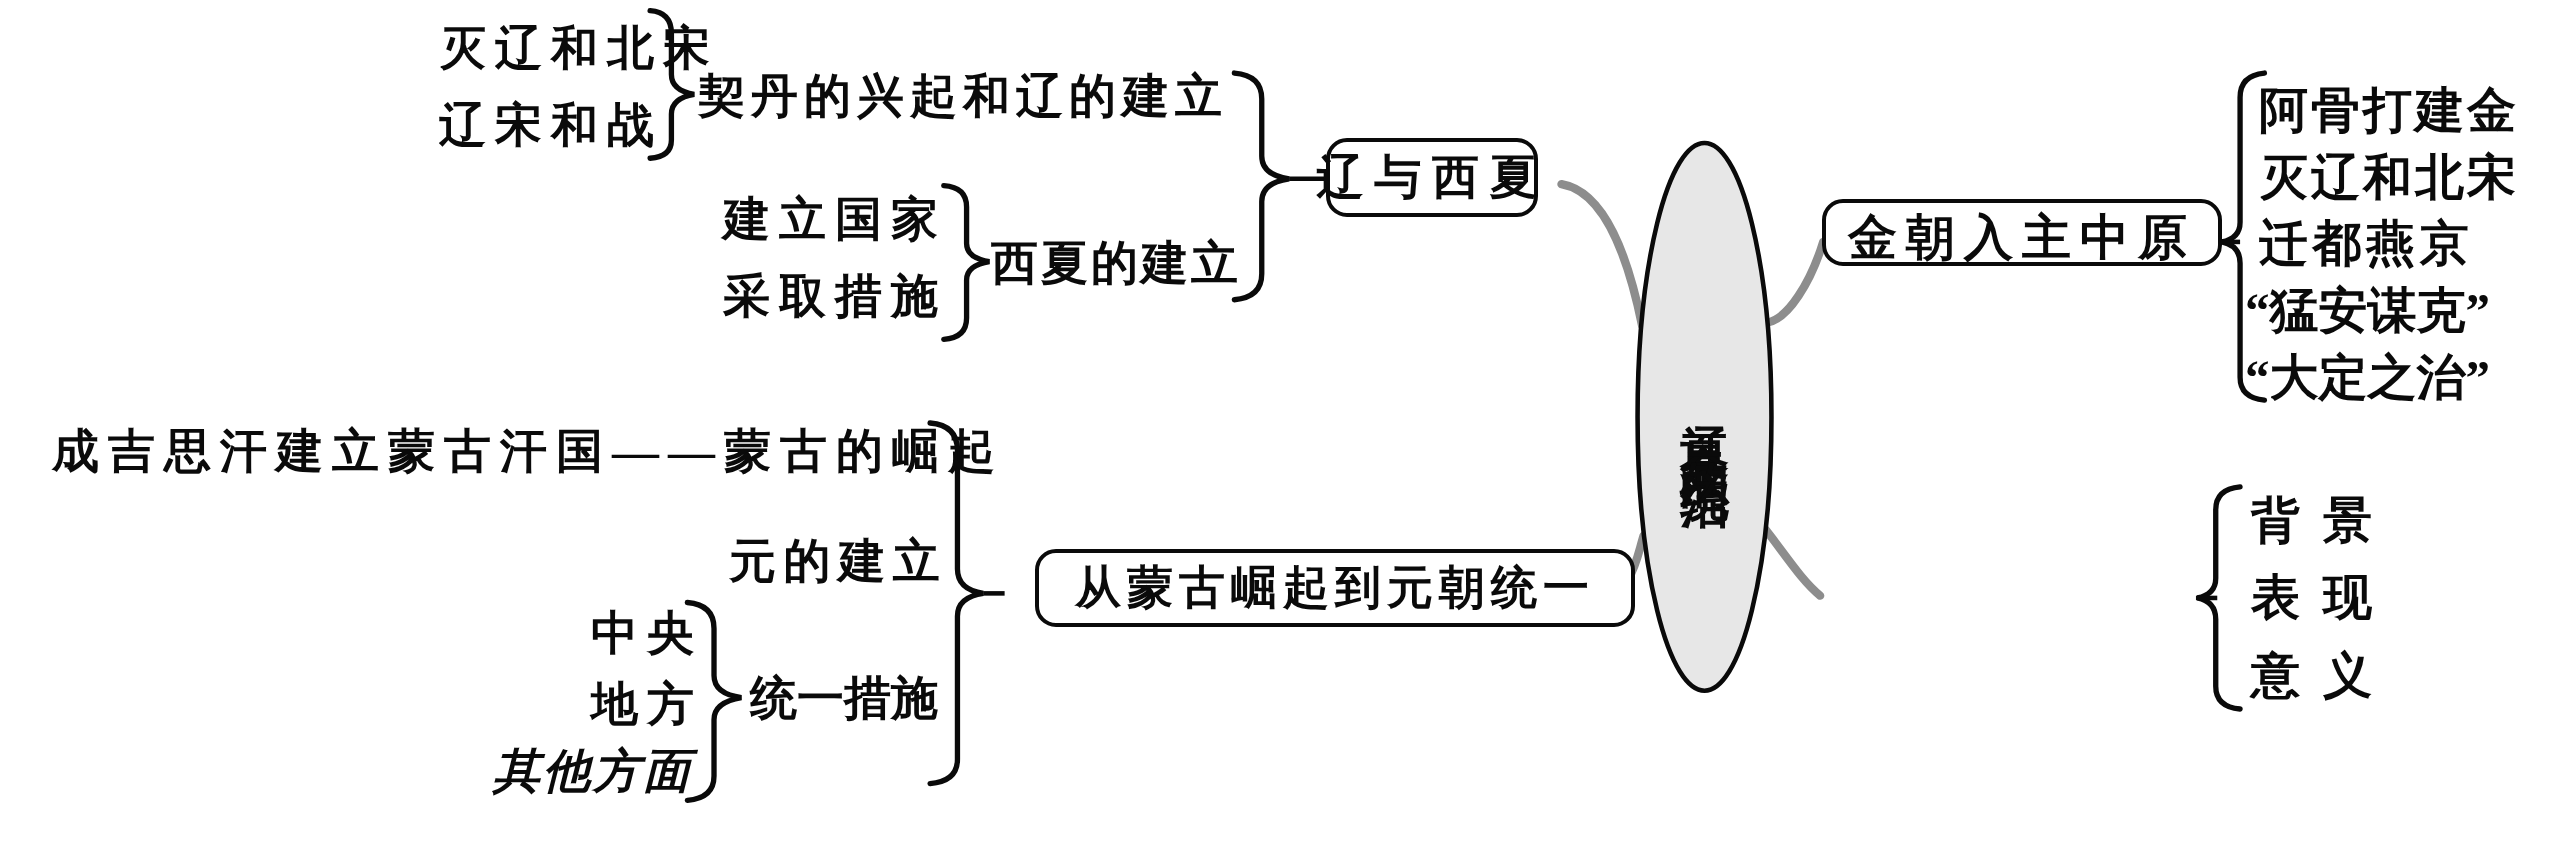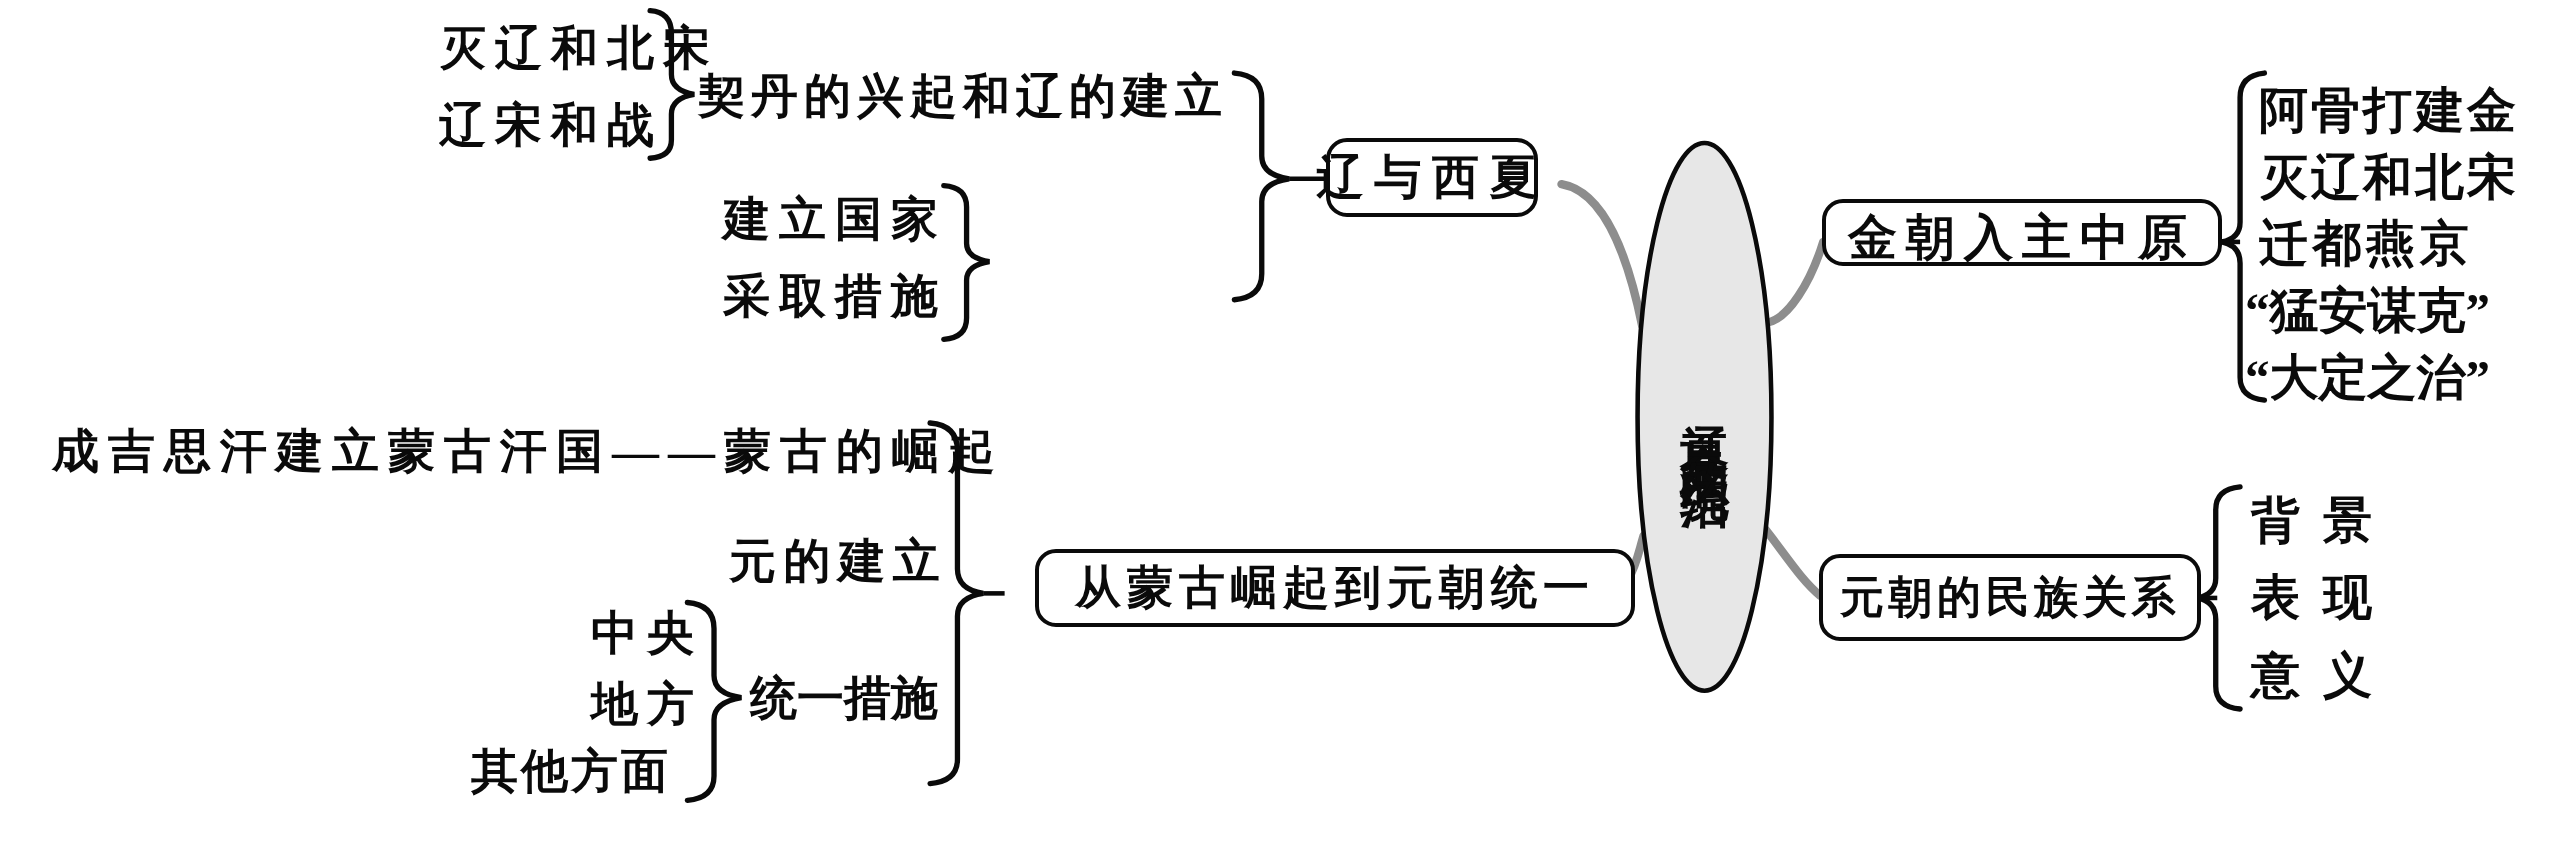--- a/index.html
+++ b/index.html
@@ -60,46 +60,44 @@
   <div class="oval-label" style="left:1638px;top:143px;width:134px;height:548px;">
     <span class="vtext" style="font-size:49px;letter-spacing:9px;">辽夏金元的统治</span>
   </div>
 
   <div class="t" style="left:439px;top:24px;font-size:47px;letter-spacing:9px;">灭辽和北宋</div>
   <div class="t" style="left:439px;top:101px;font-size:47px;letter-spacing:9px;">辽宋和战</div>
   <div class="t" style="left:698px;top:72px;font-size:47px;letter-spacing:6px;">契丹的兴起和辽的建立</div>
 
   <div class="t" style="left:723px;top:195px;font-size:47px;letter-spacing:9px;">建立国家</div>
   <div class="t" style="left:723px;top:272px;font-size:47px;letter-spacing:9px;">采取措施</div>
+  <div class="t" style="left:991px;top:239px;font-size:47px;letter-spacing:3px;">西夏的建立</div>
 
   <div class="box" style="left:1326px;top:138px;width:212px;height:79px;font-size:47px;letter-spacing:10.7px;">
     <span>辽与西夏</span>
   </div>
 
   <div class="box" style="left:1822px;top:199px;width:400px;height:67px;font-size:49px;letter-spacing:9px;align-items:flex-end;">
     <span>金朝入主中原</span>
   </div>
   <div class="t" style="left:2259px;top:85px;font-size:49px;letter-spacing:3px;">阿骨打建金</div>
   <div class="t" style="left:2259px;top:218px;font-size:49px;letter-spacing:4.6px;">迁都燕京</div>
   <div class="t" style="left:2259px;top:152px;font-size:49px;letter-spacing:3px;">灭辽和北宋</div>
   <div class="t" style="left:2245px;top:285px;font-size:49px;letter-spacing:0px;">“猛安谋克”</div>
   <div class="t" style="left:2245px;top:352px;font-size:49px;letter-spacing:0px;">“大定之治”</div>
 
   <div class="t" style="left:52px;top:427px;font-size:47px;letter-spacing:9px;">成吉思汗建立蒙古汗国——蒙古的崛起</div>
   <div class="t" style="left:729px;top:537px;font-size:47px;letter-spacing:7.6px;">元的建立</div>
   <div class="t" style="left:591px;top:609px;font-size:47px;letter-spacing:9px;">中央</div>
   <div class="t" style="left:591px;top:680px;font-size:47px;letter-spacing:9px;">地方</div>
-  <div class="t" style="left:471px;top:747px;font-size:47px;letter-spacing:3px;">其他方面</div>
+  <div class="t" style="left:493px;top:747px;font-size:47px;letter-spacing:3px;font-style:italic;">其他方面</div>
   <div class="t" style="left:750px;top:674px;font-size:47px;letter-spacing:0px;">统一措施</div>
 
   <div class="box" style="left:1035px;top:549px;width:600px;height:78px;font-size:46px;letter-spacing:6px;">
     <span>从蒙古崛起到元朝统一</span>
   </div>
 
-  <div class="box" style="left:1819px;top:554px;width:382px;height:87px;font-size:44px;letter-spacing:4.6px;">
-    <span>元朝的民族关系</span>
-  </div>
   <div class="t" style="left:2251px;top:495px;font-size:49px;letter-spacing:23px;">背景</div>
   <div class="t" style="left:2251px;top:572px;font-size:49px;letter-spacing:23px;">表现</div>
   <div class="t" style="left:2251px;top:650px;font-size:49px;letter-spacing:23px;text-align:center;">意义</div>
 
 </div>
 
 
 </body></html>

